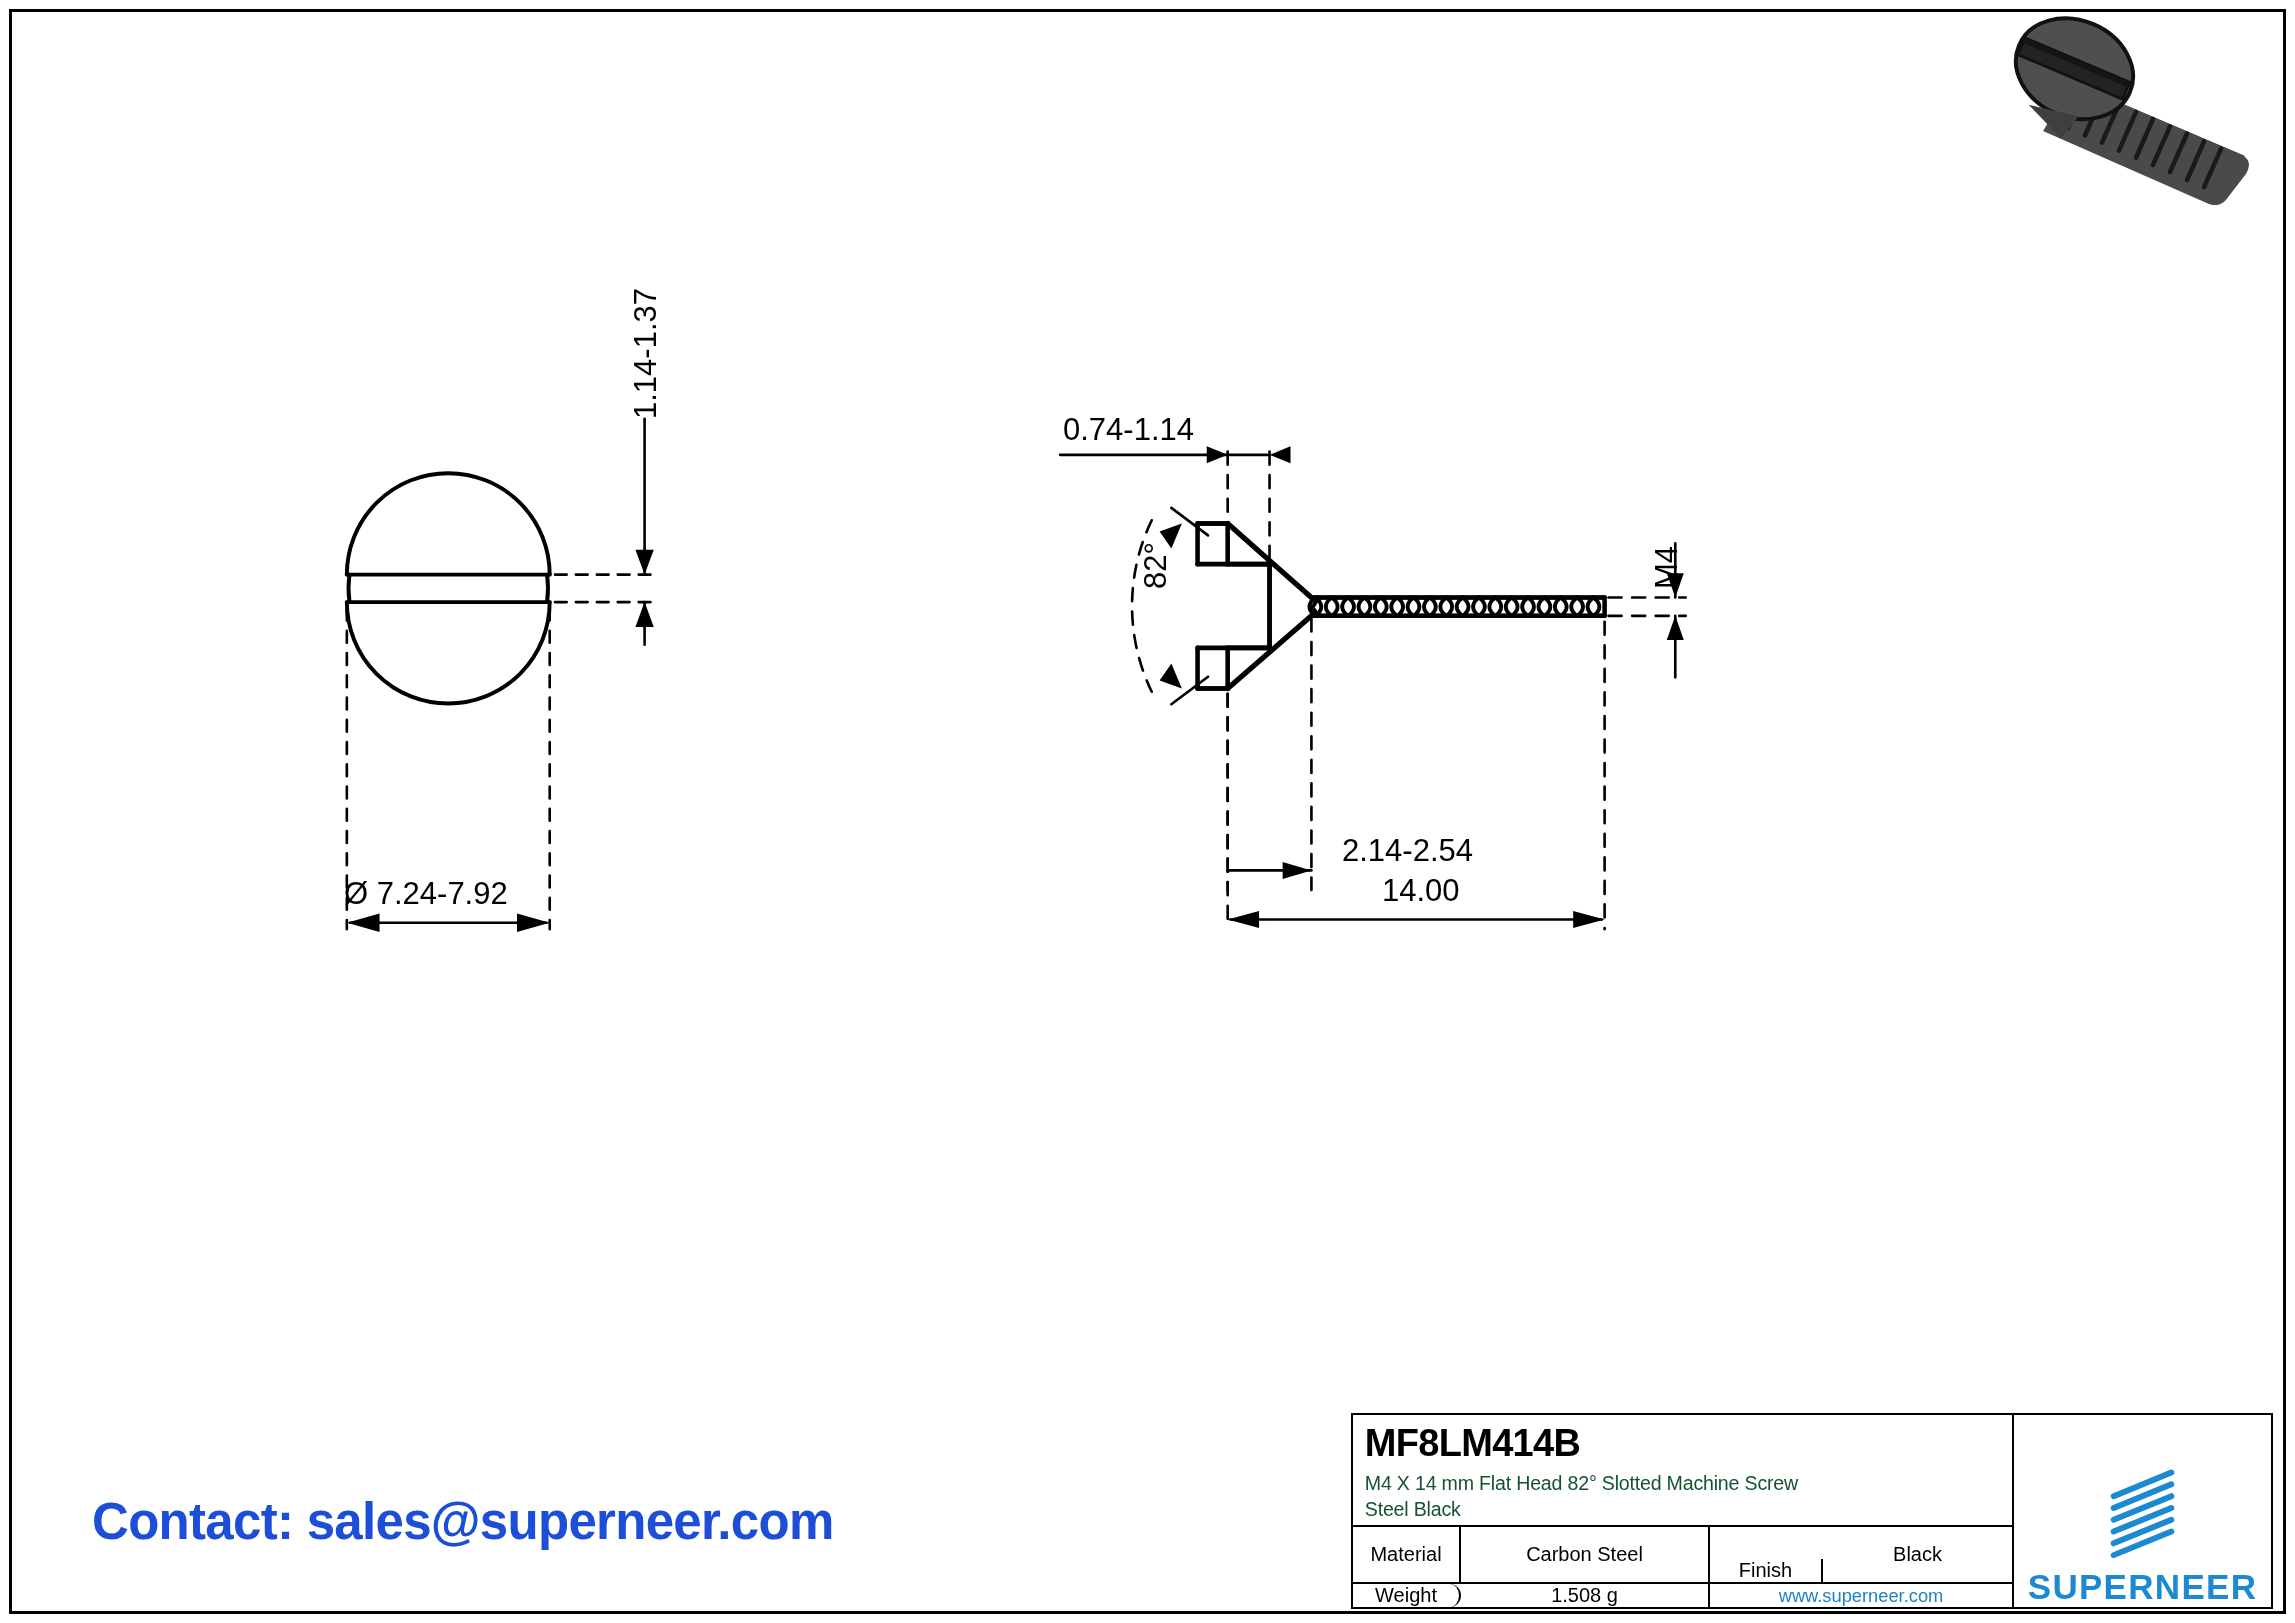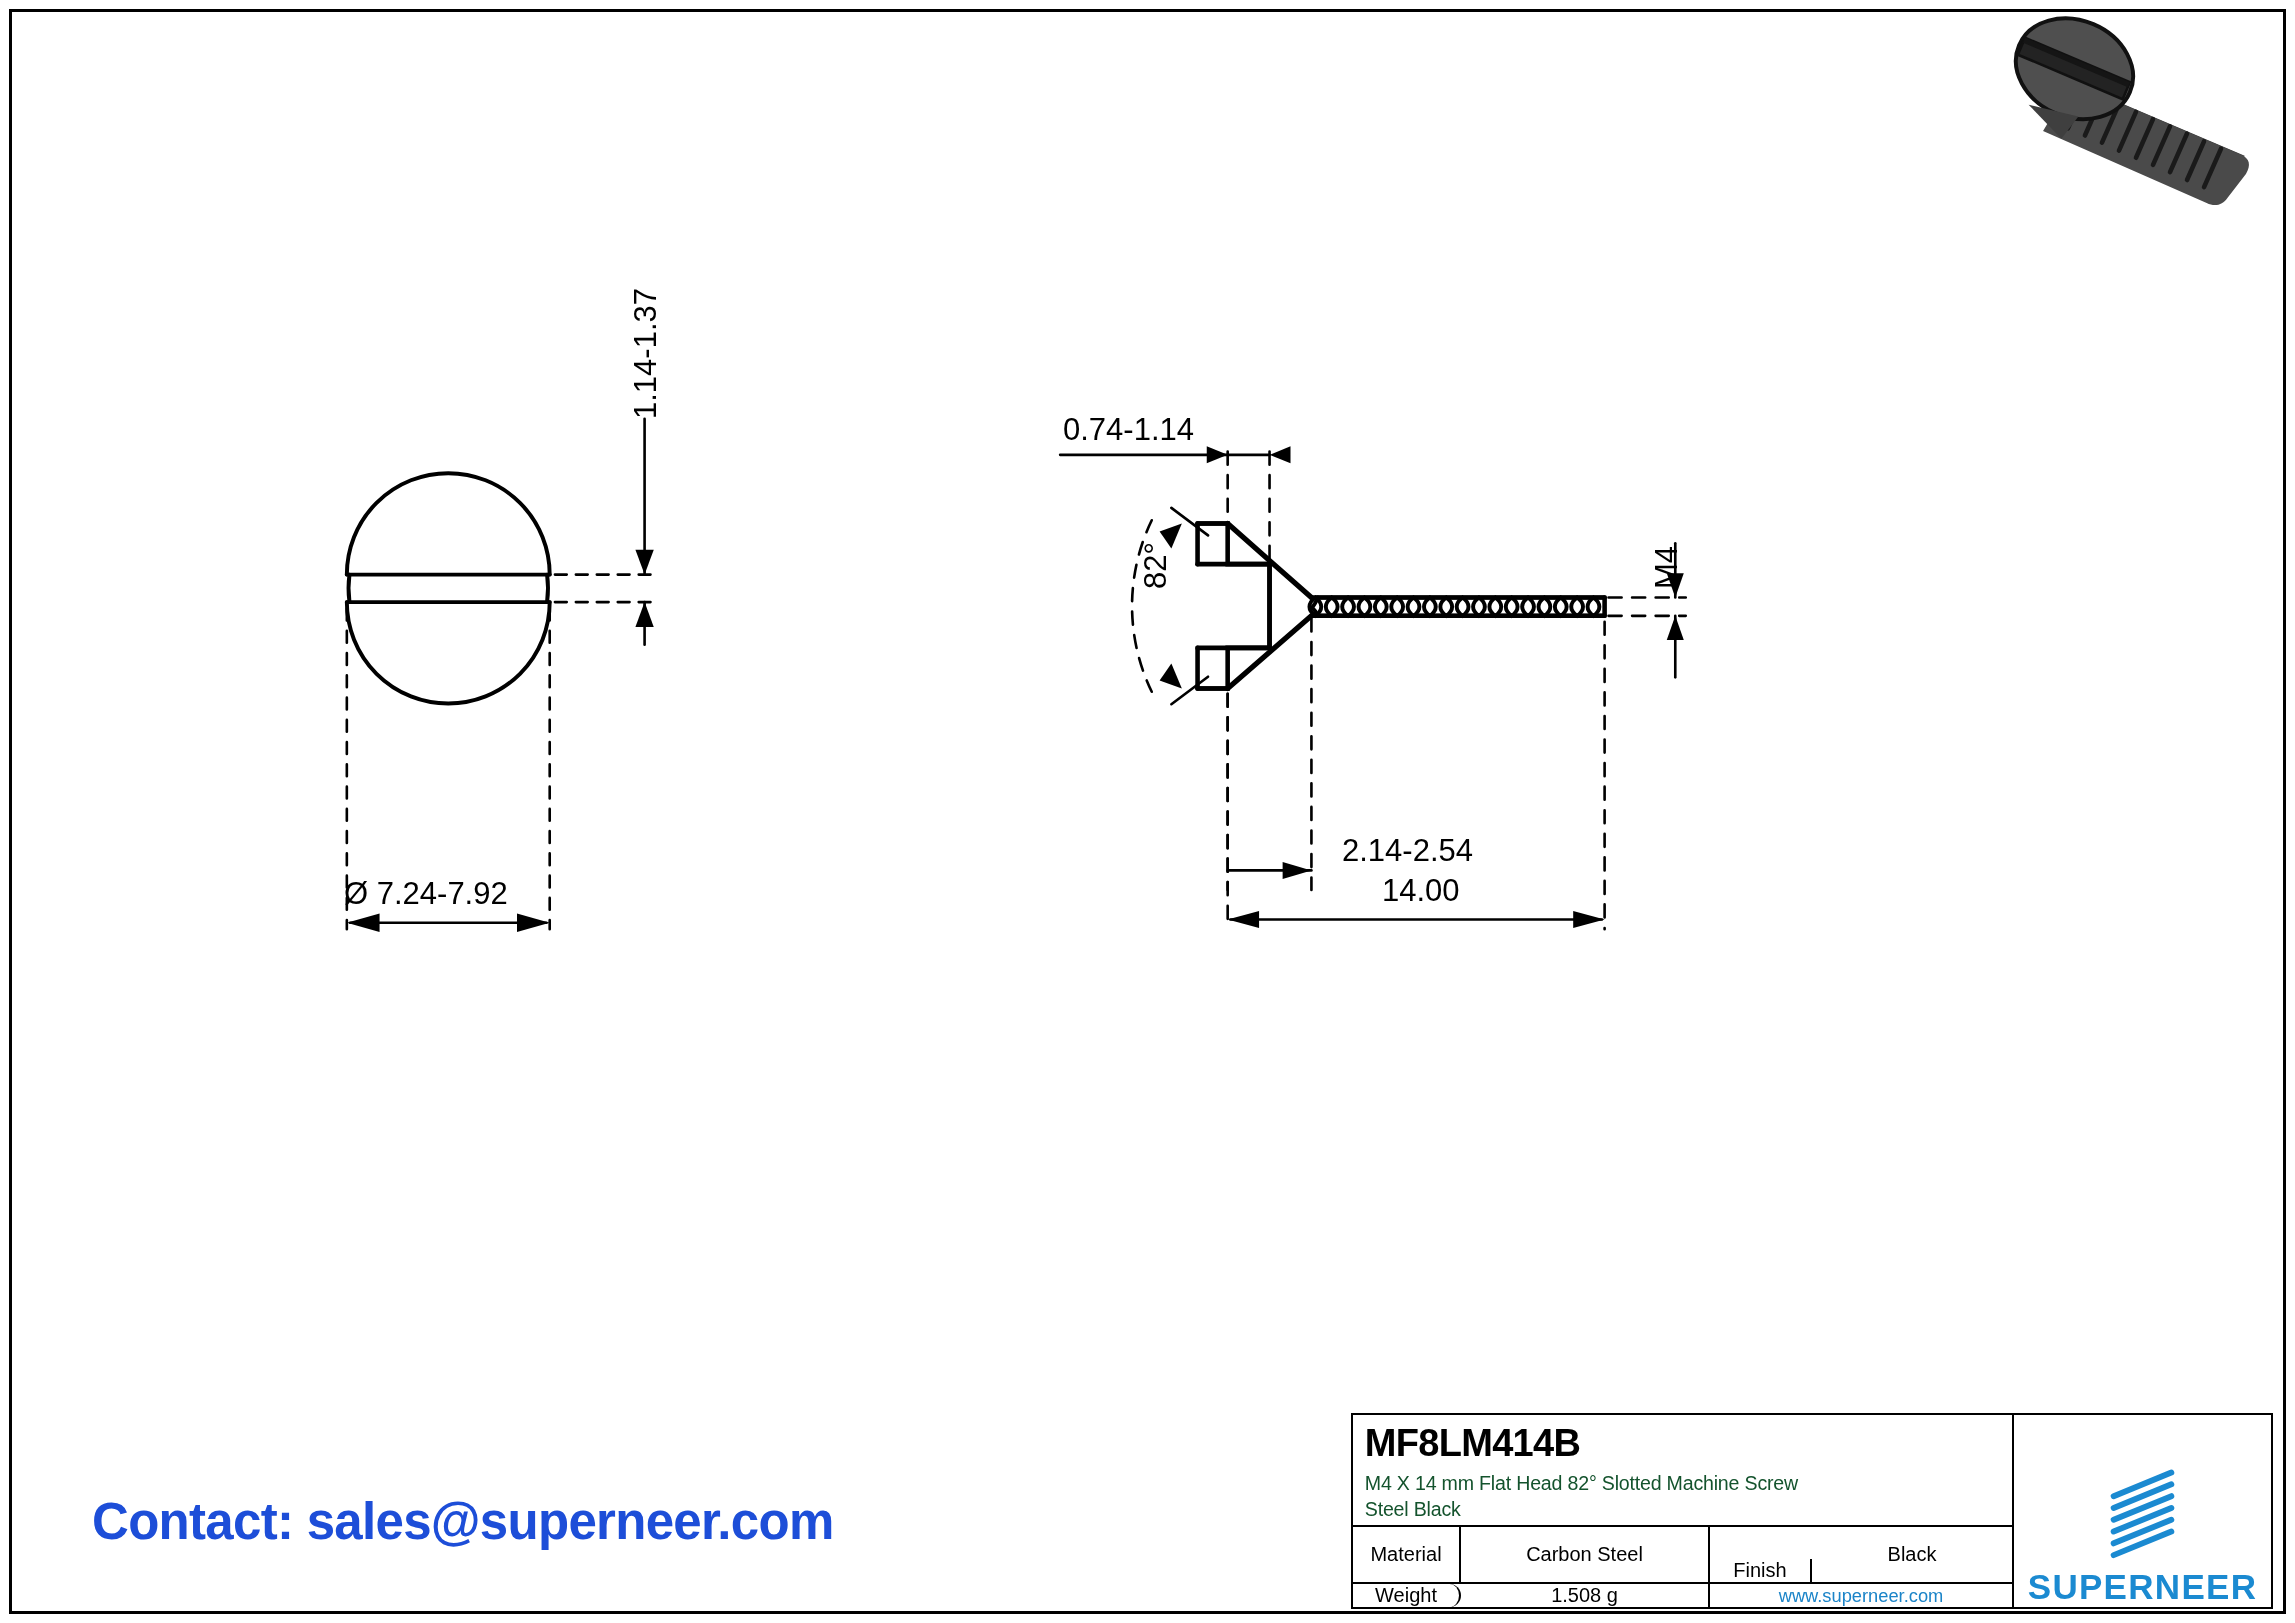--- a/index.html
+++ b/index.html
@@ -27,21 +27,21 @@
   .partno{font-size:38px;font-weight:bold;line-height:1.02;letter-spacing:-0.7px;color:#000;}
   .desc{font-size:19.6px;line-height:1.32;margin-top:7.9px;color:#14532d;letter-spacing:-0.2px;}
   .tb-row{display:flex;flex:1;border-bottom:2px solid #000;box-sizing:border-box;}
   .tb-row.last{border-bottom:none;}
   .cell{display:flex;align-items:center;justify-content:center;
         border-right:2px solid #000;box-sizing:border-box;
         font-size:20px;color:#000;padding:0 19px;text-align:center;}
   .cell.nb{border-right:none;}
   .c-mat{width:108px;}
   .c-matv{width:249px;}
-  .c-fin{width:102px;margin-top:32px;}
+  .c-fin{width:113px;margin-top:32px;}
   .c-finv{flex:1;}
   .c-wt{width:108px;border-radius:15px;}
   .c-wtv{width:249px;}
   .c-url{flex:1;color:#1b84c8;font-size:18.3px;}
   
   .logo-mark{width:79px;height:97px;margin-bottom:3.9px;}
   .logo-text{font-size:35px;font-weight:bold;color:#1b8ad1;letter-spacing:1.3px;
              font-family:"Liberation Sans",sans-serif;}
   
   .dim{position:absolute;font-size:30px;color:#000;white-space:nowrap;

